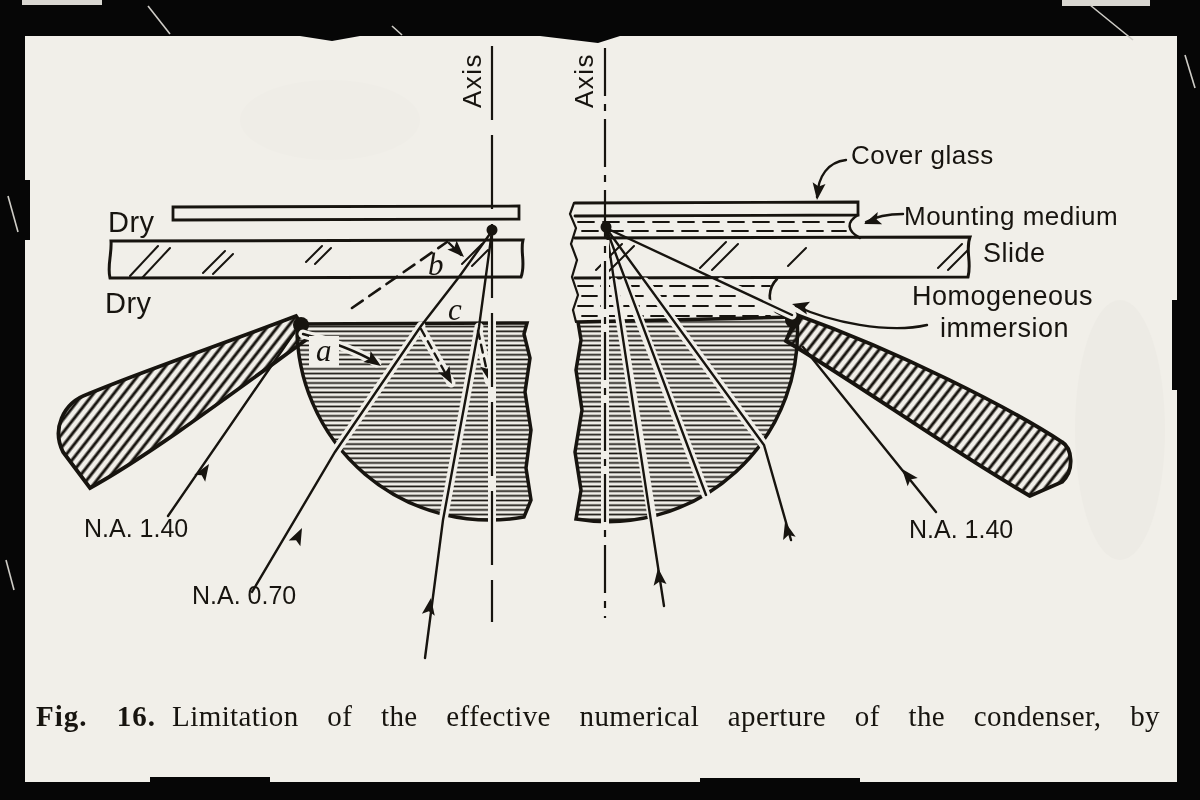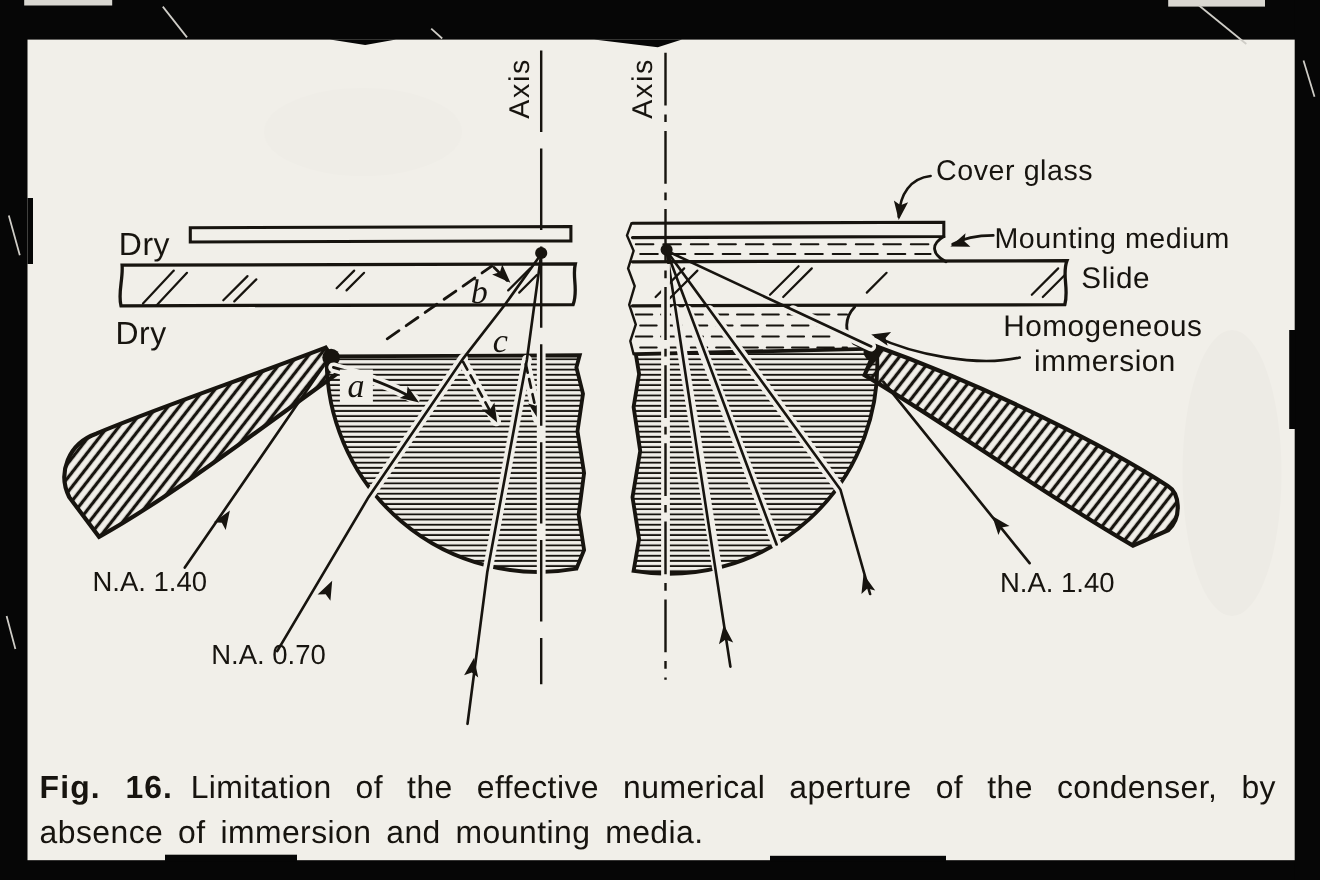--- a/index.html
+++ b/index.html
@@ -1,19 +1,19 @@
 <!DOCTYPE html>
 <html><head>
 <meta charset="utf-8">
 <style>
   html,body{margin:0;padding:0;background:#060606;}
   #stage{position:relative;width:1200px;height:800px;background:#060606;overflow:hidden;
          font-family:"Liberation Sans",sans-serif;}
   #fig-svg{position:absolute;left:0;top:0;}
-  .caption{position:absolute;color:#17140f;font-family:Liberation Sans, sans-serif;
+  .caption{position:absolute;color:#17140f;font-family:Liberation Serif, serif;
            font-size:29px;letter-spacing:.4px;word-spacing:5px;white-space:nowrap;}
   #cap1{left:36px;top:700px;width:1124px;white-space:normal;
         text-align:justify;text-align-last:justify;}
   #cap1 b{margin-right:16px;letter-spacing:1px;}
   #cap2{left:36px;top:741px;}
   text{fill:#17140f;}
   .lbl{font-size:26px;letter-spacing:.5px;}
   .lbl-sm{font-size:25px;}
   .ray-letter{font-family:"Liberation Serif",serif;font-style:italic;font-size:31px;}
 </style>
@@ -209,15 +209,14 @@
       <line x1="1185" y1="55" x2="1195" y2="88"></line>
       <line x1="8" y1="196" x2="18" y2="232"></line>
       <line x1="6" y1="560" x2="14" y2="590"></line>
     </g>
   </g>
 </svg>
 
 <div id="cap1" class="caption">
   <b>Fig. 16.</b><span>Limitation of the effective numerical aperture of the condenser, by</span>
 </div>
-<div id="cap2" class="caption">absence of immersion and mounting media.</div>
 
 </div>
 
 </body></html>

